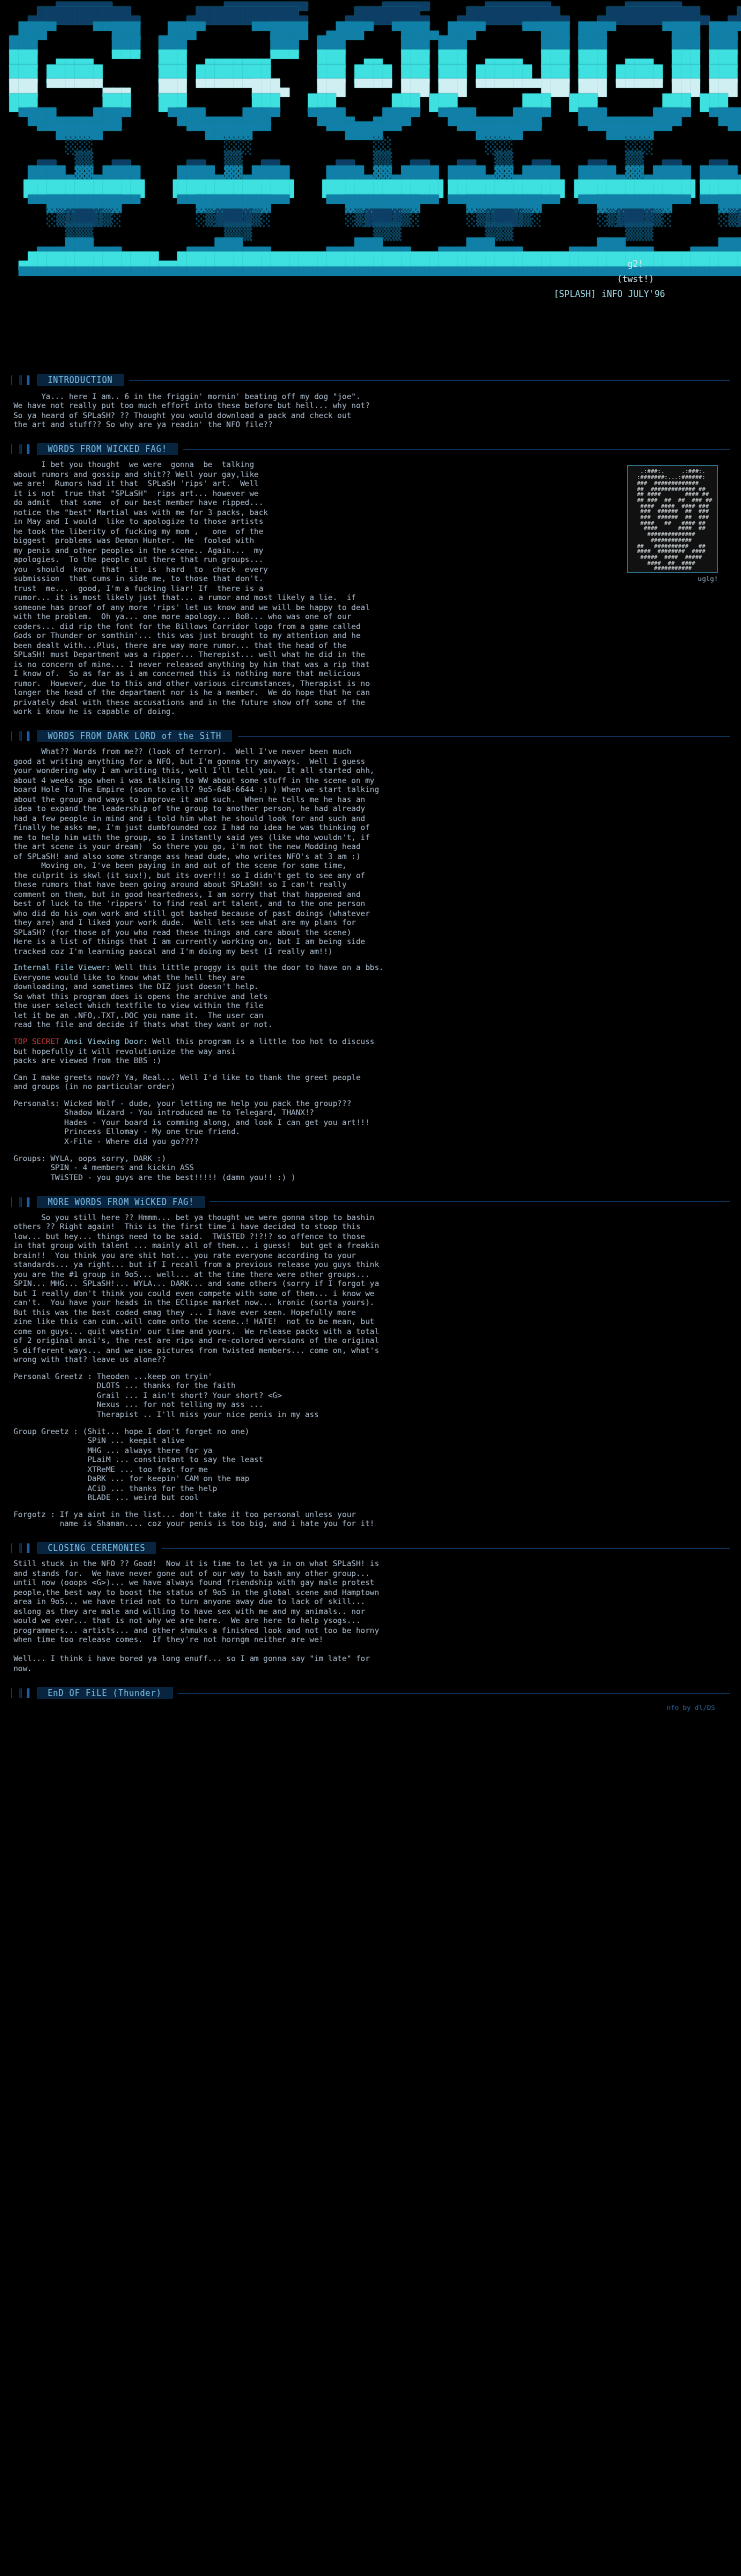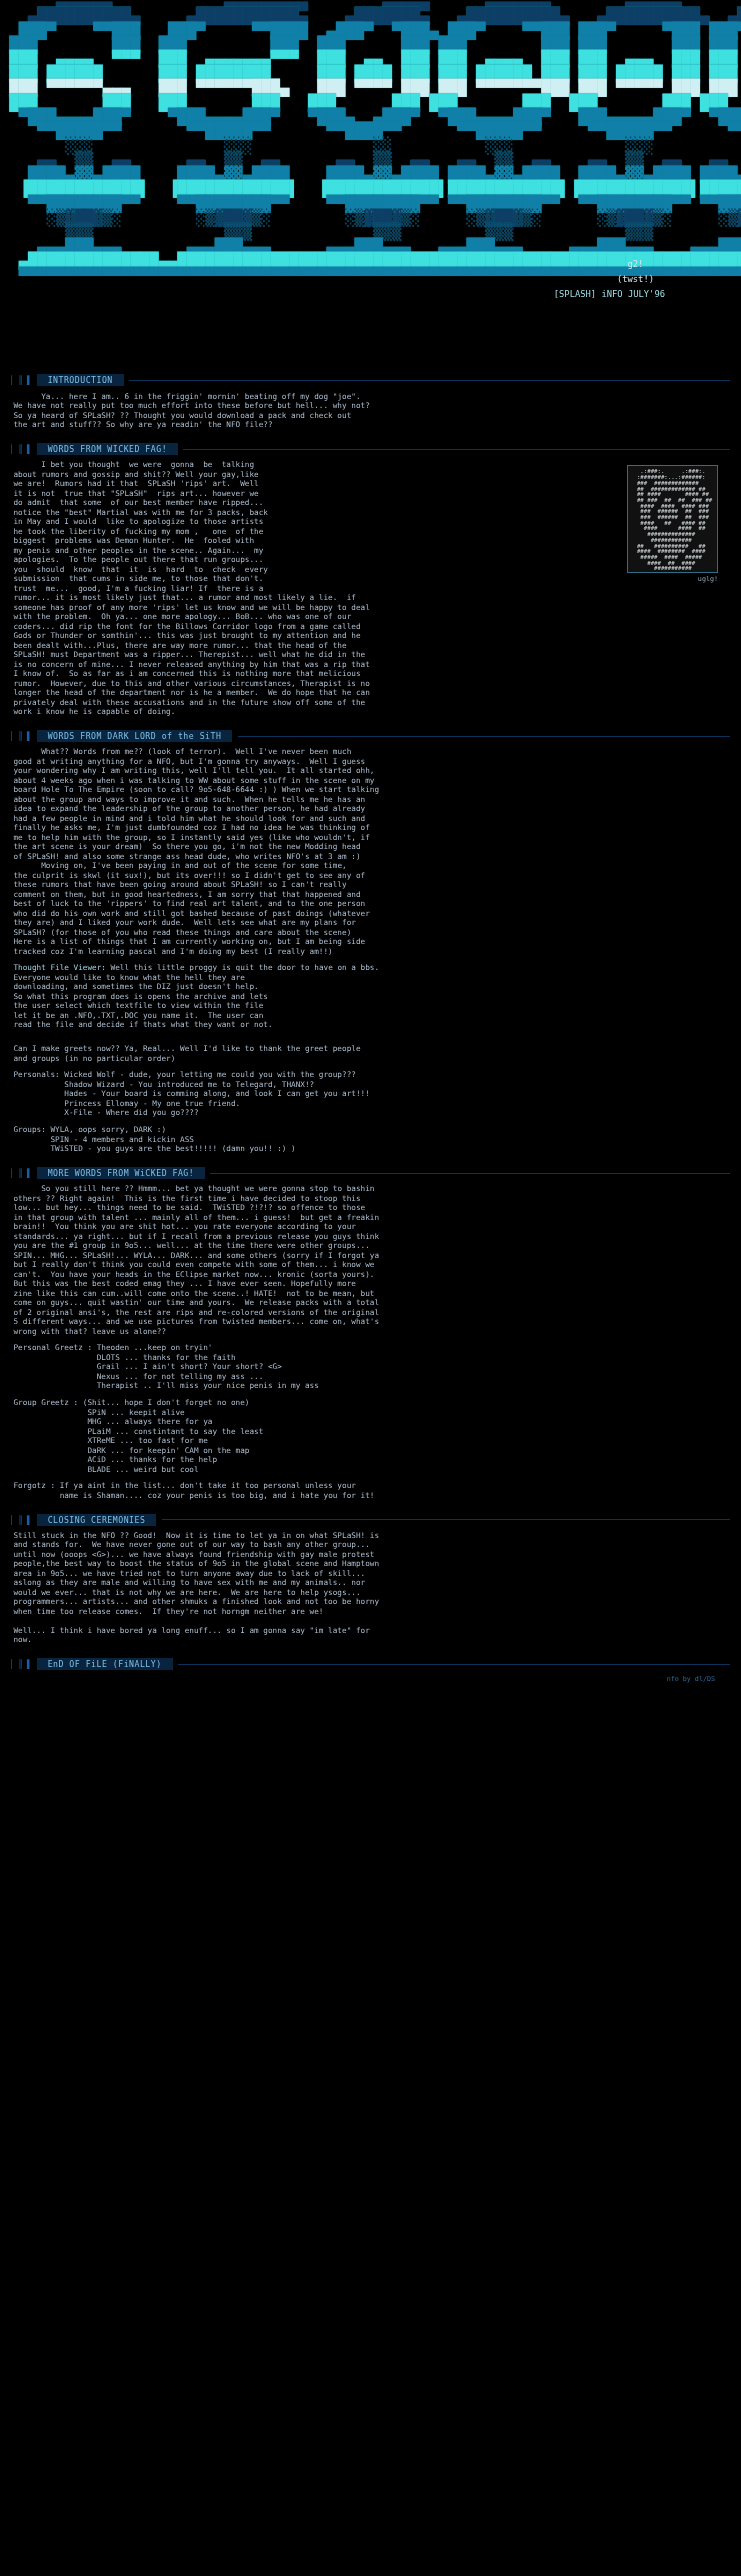--- a/index.html
+++ b/index.html
@@ -253,37 +253,40 @@
 comment on them, but in good heartedness, I am sorry that that happened and
 best of luck to the 'rippers' to find real art talent, and to the one person
 who did do his own work and still got bashed because of past doings (whatever
 they are) and I liked your work dude.  Well lets see what are my plans for
 SPLaSH? (for those of you who read these things and care about the scene)
 Here is a list of things that I am currently working on, but I am being side
 tracked coz I'm learning pascal and I'm doing my best (I really am!!)</div>
 
   <div class="spacer"></div>
 
-  <div class="txt"><span class="labelled">Thought File Viewer:</span> <span>Well this little proggy is quit the door to have on a bbs.
+  <div class="txt"><span class="labelled">Internal File Viewer:</span> <span>Well this little proggy is quit the door to have on a bbs.
 Everyone would like to know what the hell they are
 downloading, and sometimes the DIZ just doesn't help.
 So what this program does is opens the archive and lets
 the user select which textfile to view within the file
 let it be an .NFO,.TXT,.DOC you name it.  The user can
 read the file and decide if thats what they want or not.</span></div>
 
   <div class="spacer"></div>
 
+  <div class="txt"><span class="topsecret">TOP SECRET</span> <span class="labelled">Ansi Viewing Door:</span> <span>Well this program is a little too hot to discuss
+but hopefully it will revolutionize the way ansi
+packs are viewed from the BBS :)</span></div>
 
   <div class="spacer"></div>
 
   <div class="txt">Can I make greets now?? Ya, Real... Well I'd like to thank the greet people
 and groups (in no particular order)</div>
   <div class="spacer"></div>
-  <div class="txt">Personals: Wicked Wolf - dude, your letting me could you with the group???</div>
+  <div class="txt">Personals: Wicked Wolf - dude, your letting me help you pack the group???</div>
   <div class="txt">           Shadow Wizard - You introduced me to Telegard, THANX!?
            Hades - Your board is comming along, and look I can get you art!!!
            Princess Ellomay - My one true friend.
            X-File - Where did you go????</div>
   <div class="spacer"></div>
   <div class="txt">Groups: WYLA, oops sorry, DARK :)</div>
   <div class="txt">        SPIN - 4 members and kickin ASS
         TWiSTED - you guys are the best!!!!! (damn you!! :) )</div>
 
   <div class="bar">
@@ -340,21 +343,21 @@
 aslong as they are male and willing to have sex with me and my animals.. nor
 would we ever... that is not why we are here.  We are here to help ysogs...
 programmers... artists... and other shmuks a finished look and not too be horny
 when time too release comes.  If they're not horngm neither are we!
 
 Well... I think i have bored ya long enuff... so I am gonna say "im late" for
 now.</div>
 
   <div class="bar">
     <span class="pipes">│ ║ ▌</span>
-    <span class="title">EnD OF FiLE (FiNALLY)</span>
+    <span class="title">EnD OF FiLE (Thunder)</span>
     <span class="rule"></span>
   </div>
 
   <div class="footer">
     <span>nfo by dl/DS</span>
   </div>
 
 </div>
 
 

